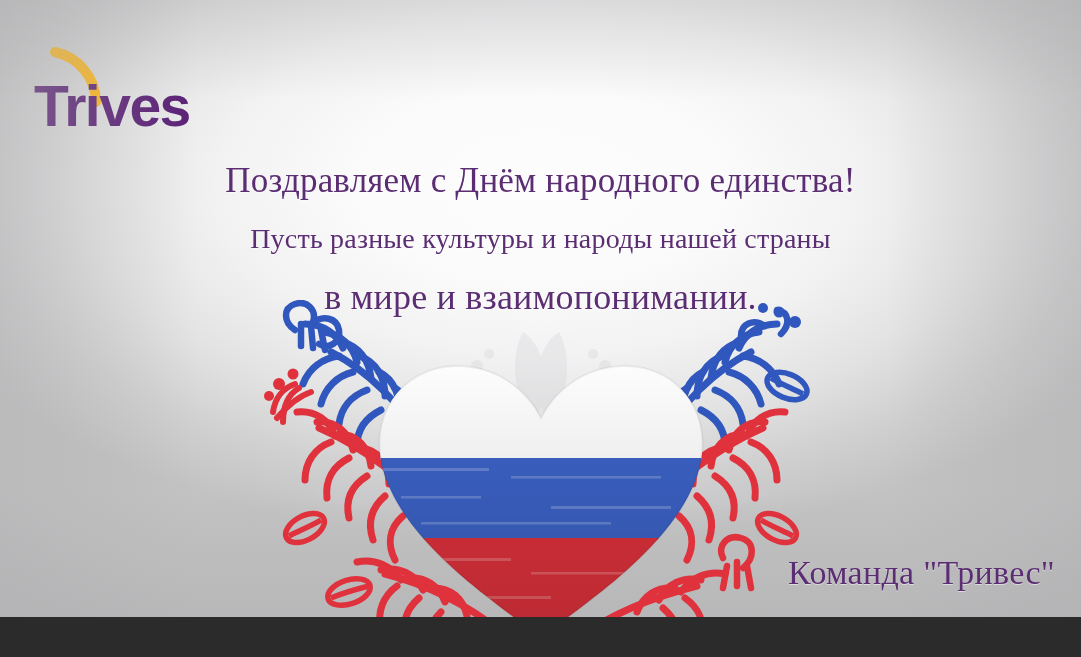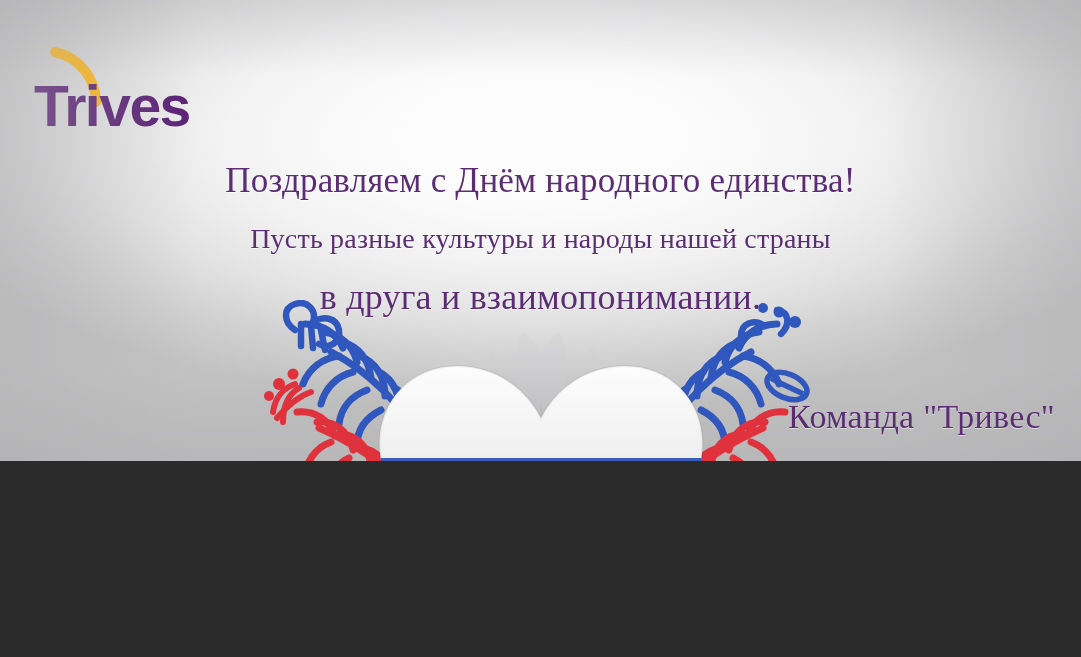--- a/index.html
+++ b/index.html
@@ -4,21 +4,21 @@
 <title>Trives greeting card</title>
 <style>
   html, body {
     margin: 0;
     padding: 0;
     background: #2b2b2b;
   }
   #card {
     position: relative;
     width: 1081px;
-    height: 461px;
+    height: 617px;
     overflow: hidden;
     font-family: "Liberation Serif", "DejaVu Serif", serif;
     background:
       radial-gradient(ellipse 62% 58% at 50% 30%, #fdfdfe 0%, #fbfbfc 26%, #f2f2f3 48%, #e2e2e3 68%, #d0d0d1 84%, #c2c2c3 100%),
       linear-gradient(135deg, #c7c7c8 0%, #dedede 28%, #f7f7f8 50%, #dcdcdd 74%, #bcbcbd 100%);
   }
   .vignette {
     position: absolute;
     inset: 0;
     pointer-events: none;
@@ -315,19 +315,19 @@
                  C 294 90, 324 66, 364 66
                  C 420 66, 456 118, 436 176
                  C 410 252, 310 312, 280 338 Z" fill="none" stroke="rgba(0,0,0,0.06)" stroke-width="2"></path>
       </g>
     </svg>
   </div>
 
   <div id="message">
     <span class="msg-line l1">Поздравляем с Днём народного единства!</span>
     <span class="msg-line l2">Пусть разные культуры и народы нашей страны</span>
-    <span class="msg-line l4">в друга и взаимопонимании.</span>
+    <span class="msg-line l4">в мире и взаимопонимании.</span>
   </div>
 
   <div id="signature">Команда "Тривес"</div>
 
   <div class="vignette"></div>
 </div>
 
 </body></html>

